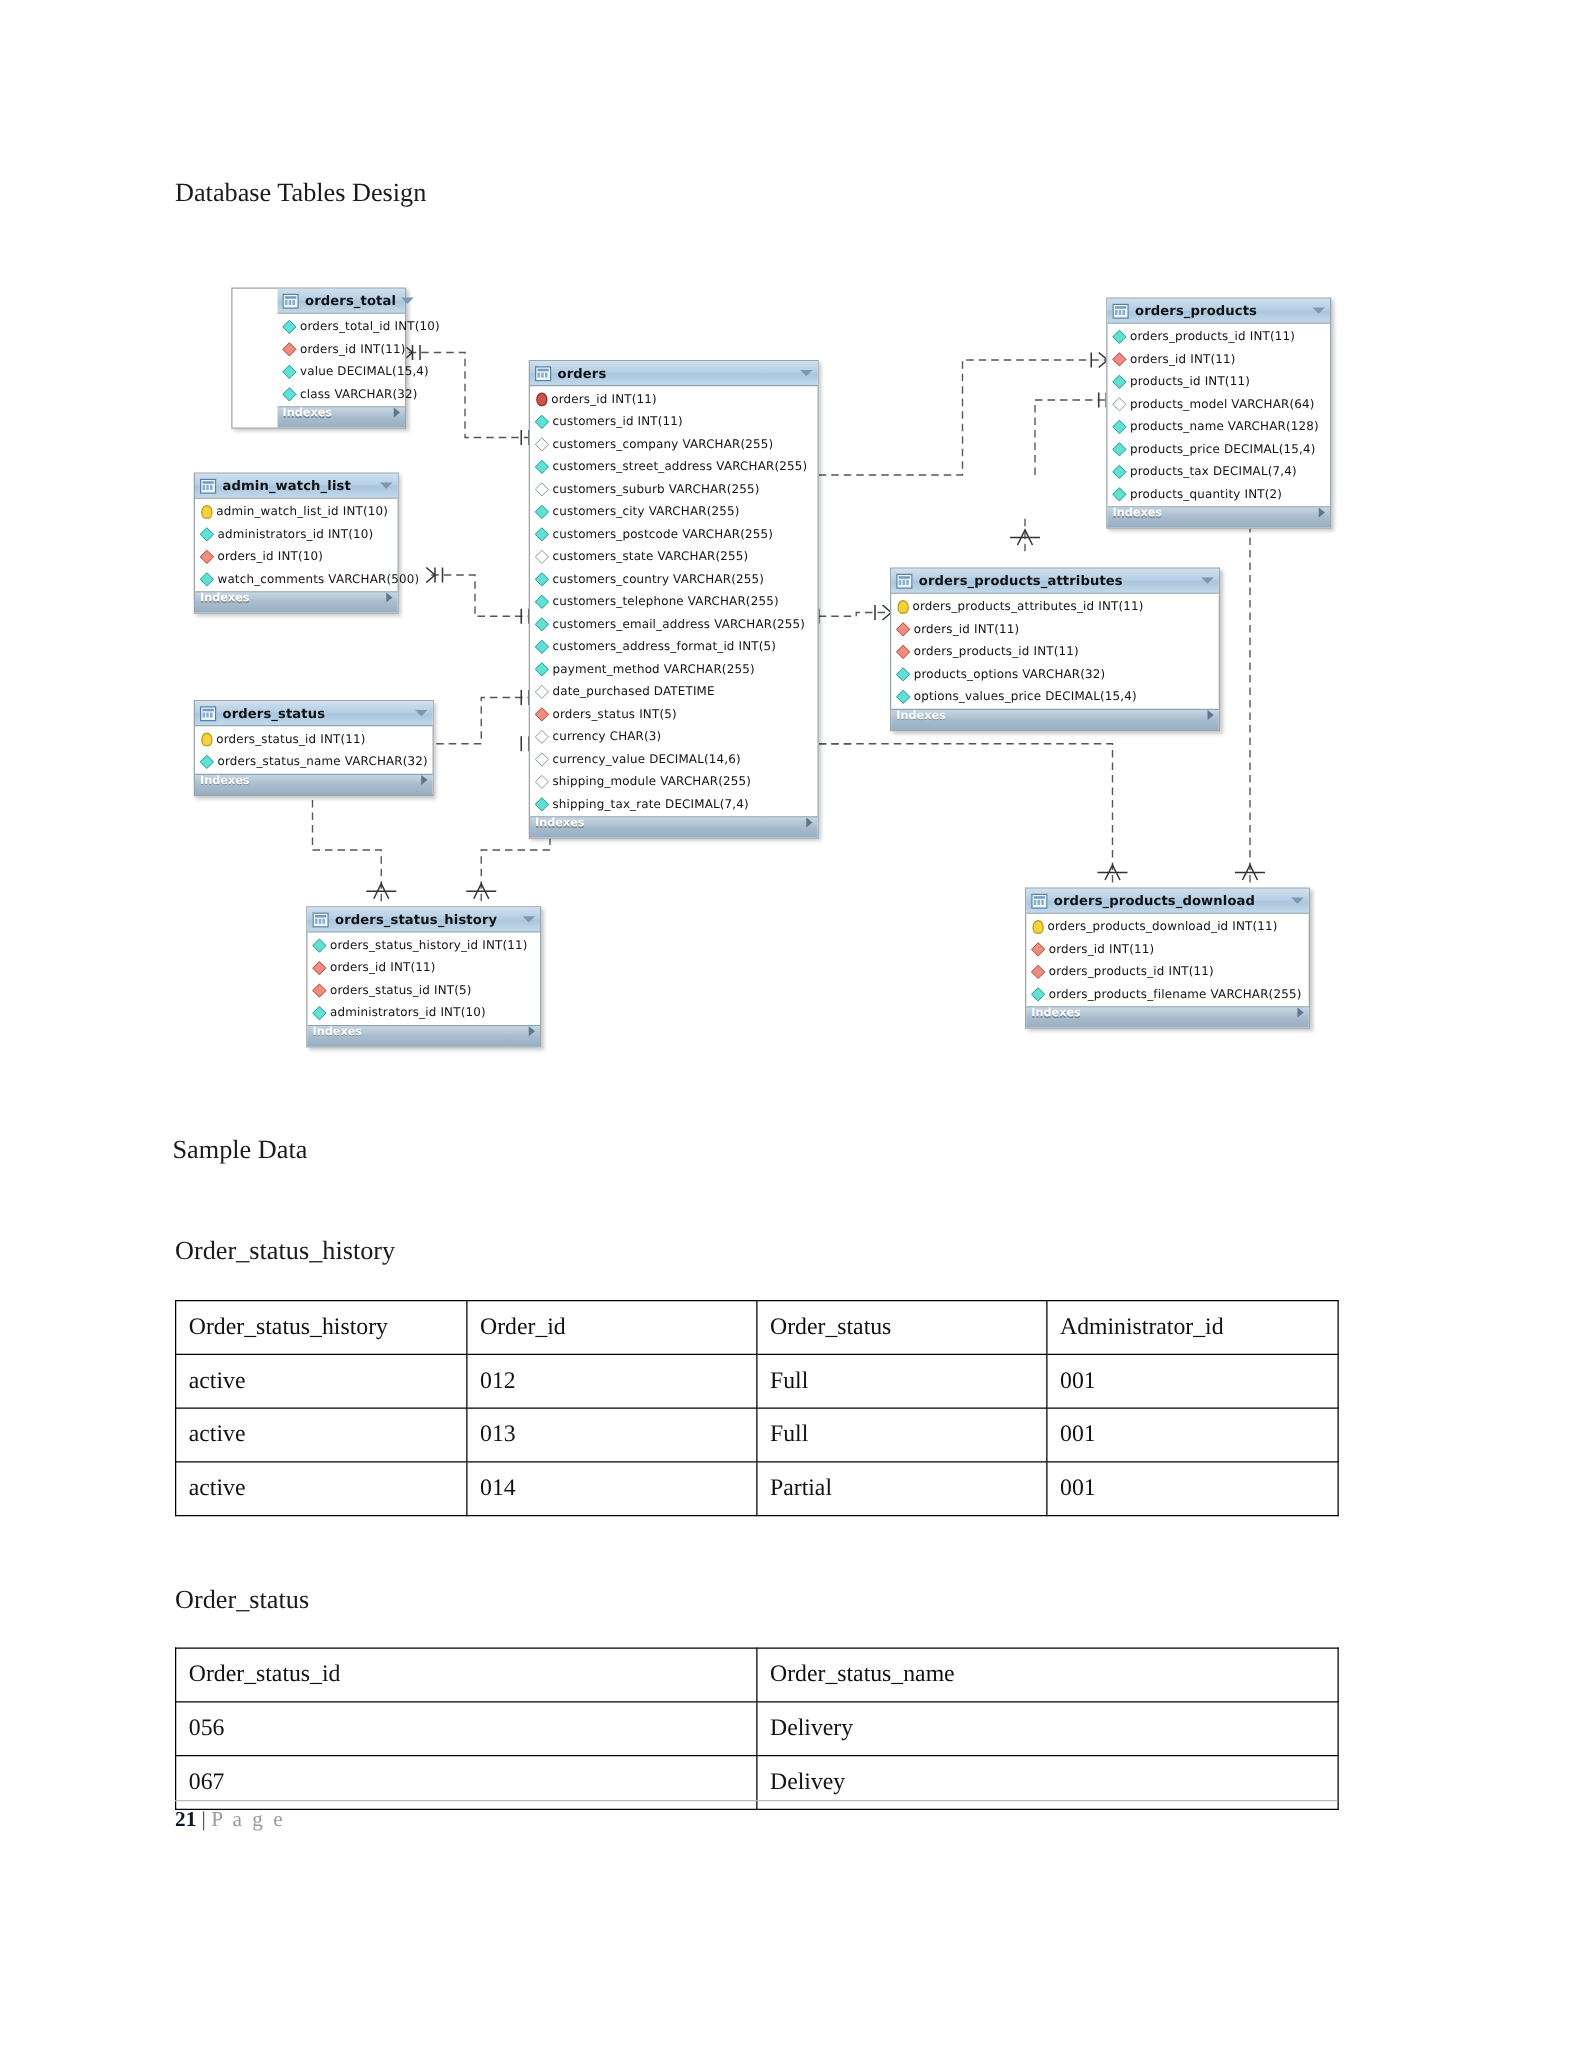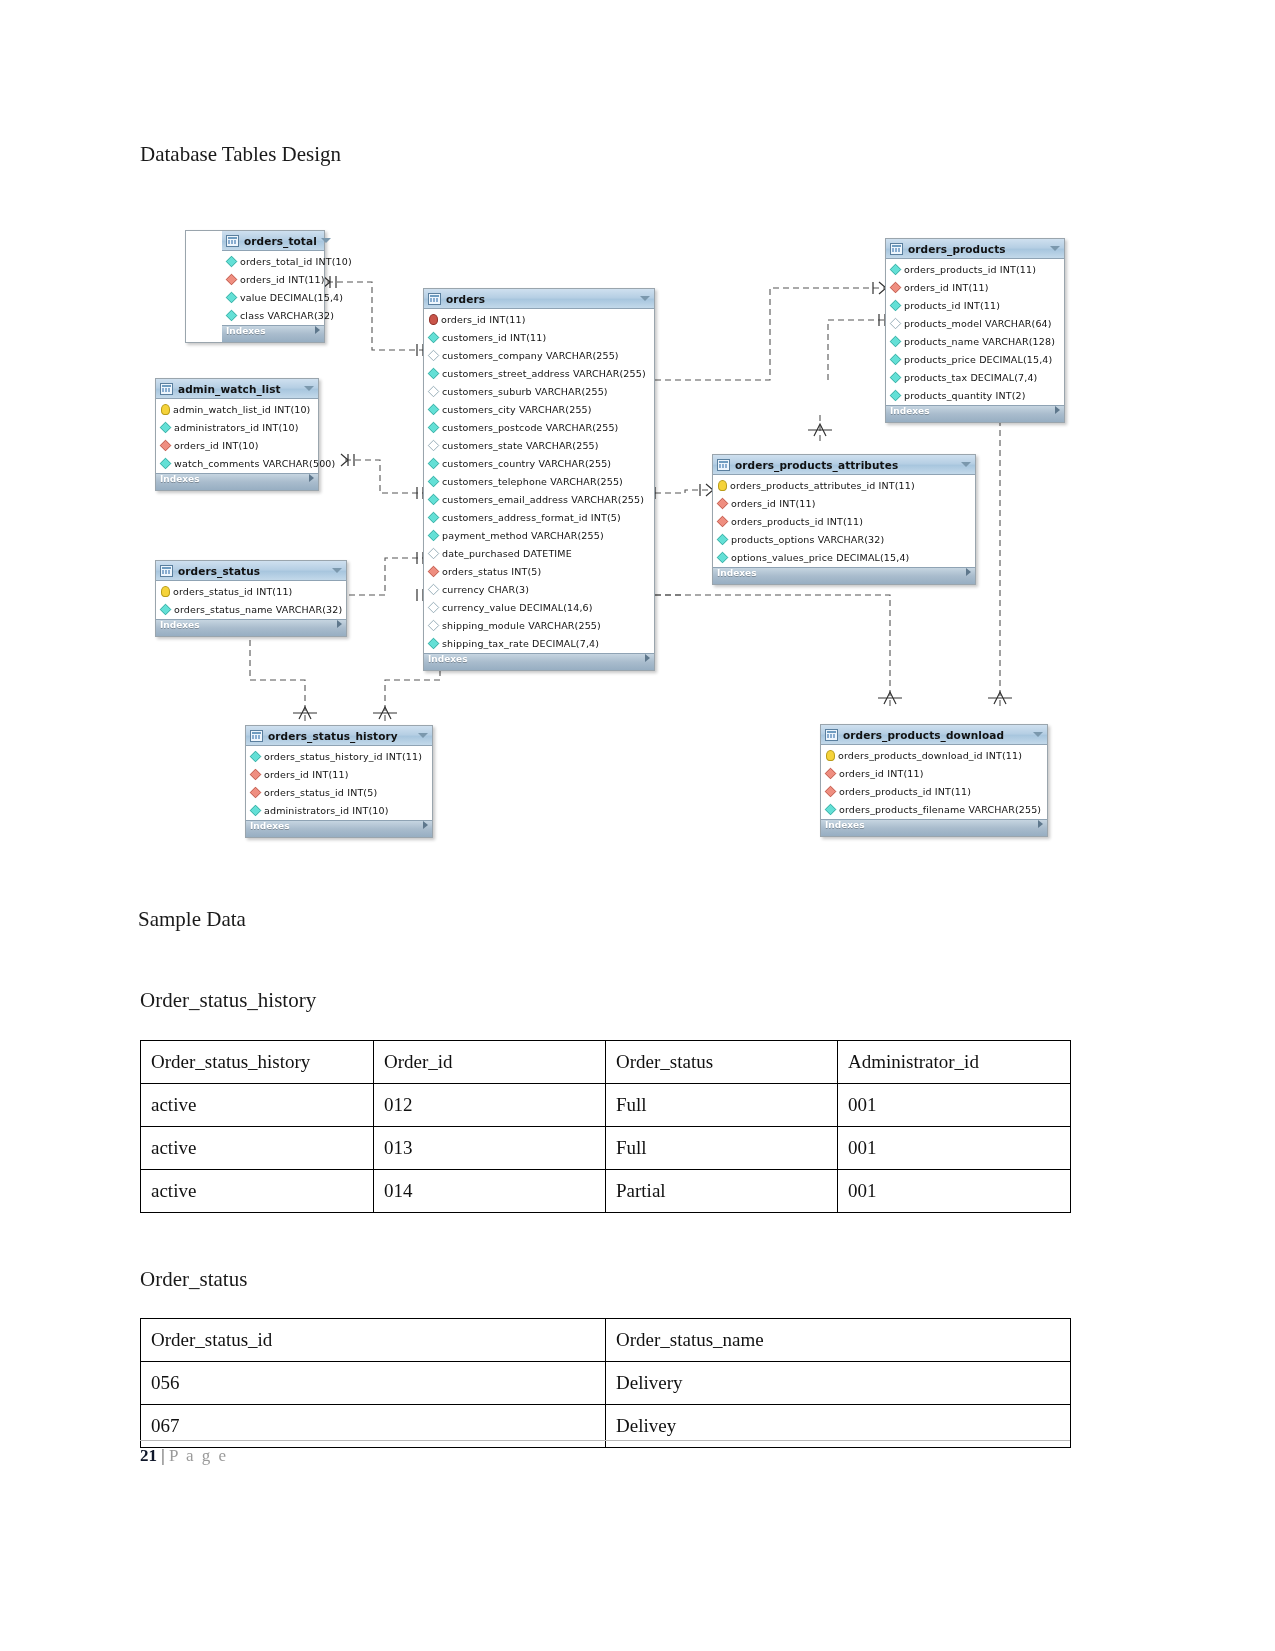--- a/index.html
+++ b/index.html
@@ -550,21 +550,21 @@
             <div class="fld">
               <span class="ic ic-diamond"></span>
               <span class="fld-txt">administrators_id INT(10)</span>
             </div>
           </div>
           <div class="tbl-ft">
             <span class="ft-txt">Indexes</span>
             <span class="ft-arrow"></span>
           </div>
         </div>
-        <div class="tbl" style="left: 680px; top: 500px; width: 228px; margin-top: 14px;">
+        <div class="tbl" style="left: 680px; top: 500px; width: 228px;">
           <div class="tbl-hd">
             <span class="tbl-ico"></span>
             <span class="tbl-name">orders_products_download</span>
             <span class="caret"></span>
           </div>
           <div class="fields">
             <div class="fld">
               <span class="ic ic-key"></span>
               <span class="fld-txt">orders_products_download_id INT(11)</span>
             </div>

